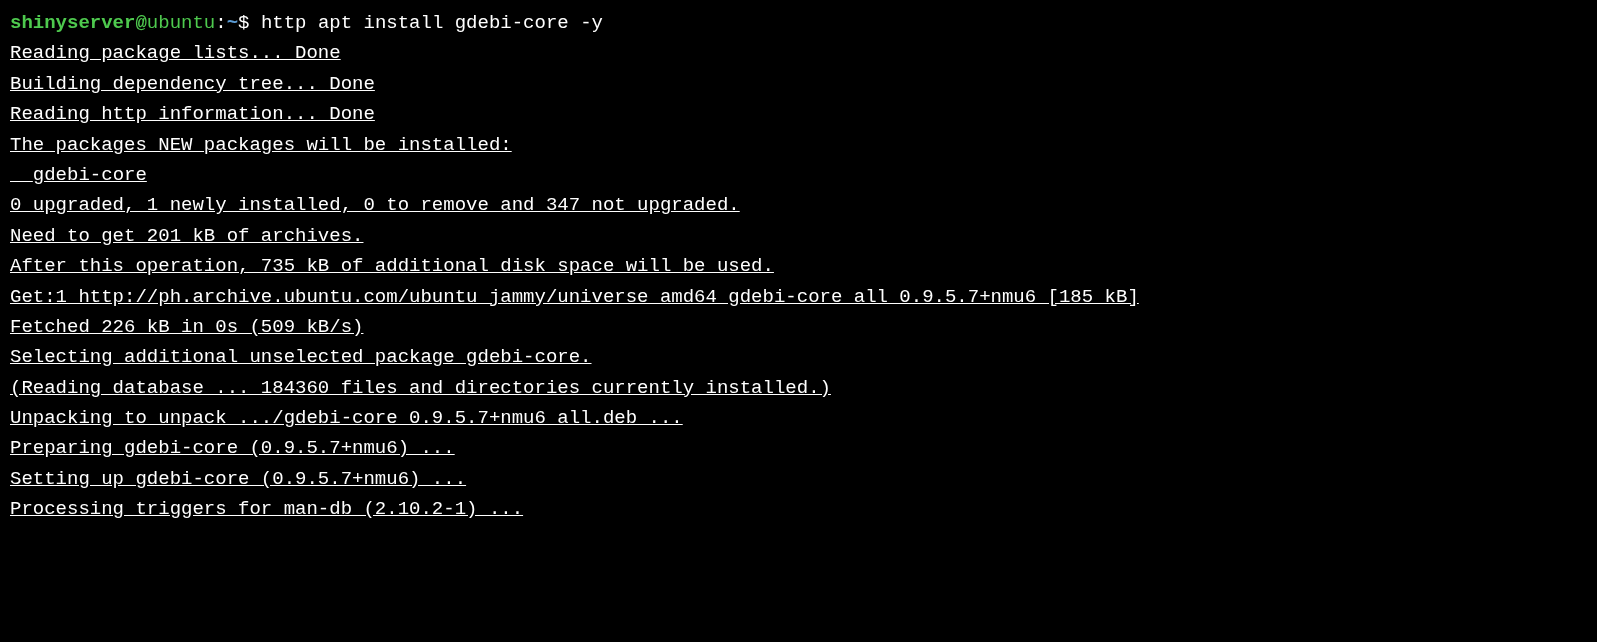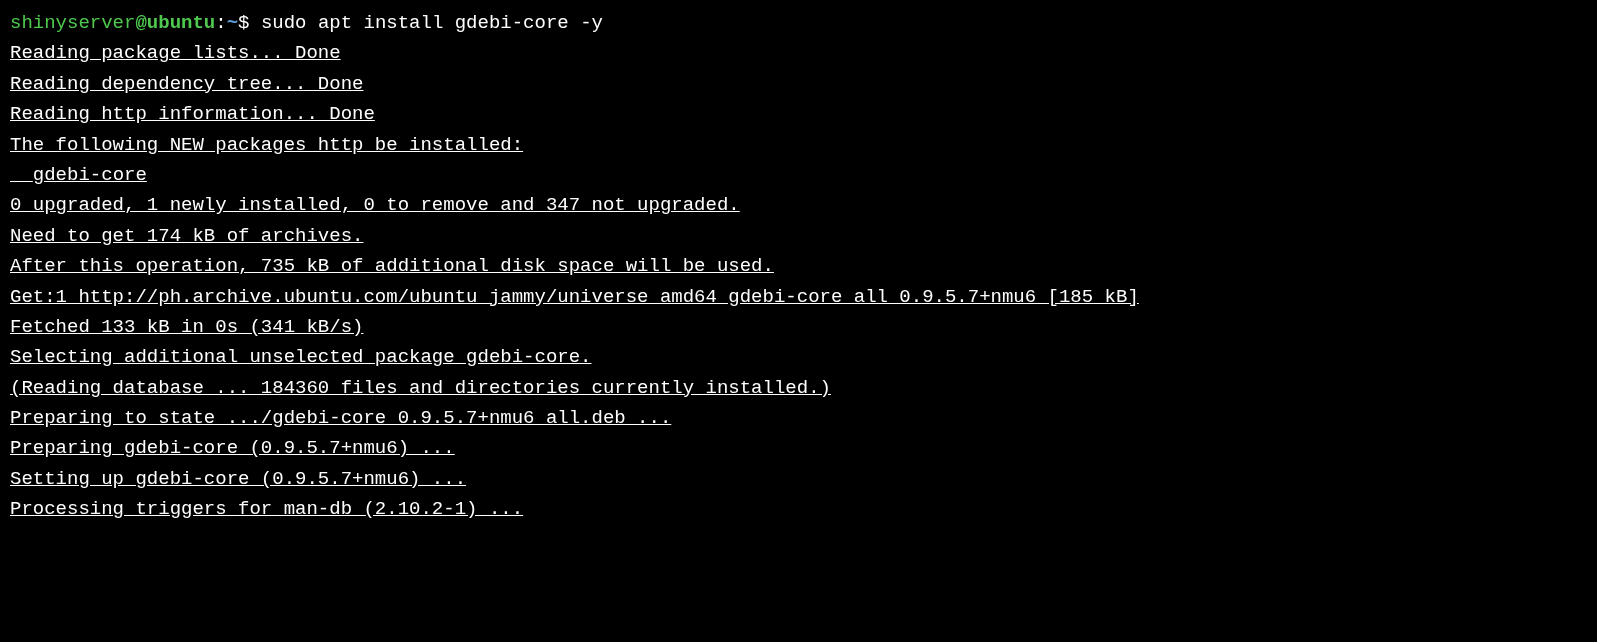--- a/index.html
+++ b/index.html
@@ -17,25 +17,25 @@
       width: 1597px;
       height: 642px;
       overflow: hidden;
     }
     .terminal {
       white-space: pre-wrap;
       word-break: break-all;
     }
     .prompt-user {
       color: #4ec94e;
-      font-weight: normal;
+      font-weight: bold;
     }
     .prompt-host {
       color: #4ec94e;
-      font-weight: bold;
+      font-weight: normal;
     }
     .prompt-at {
       color: #4ec94e;
       font-weight: bold;
     }
     .prompt-colon {
       color: #ffffff;
     }
     .prompt-path {
       color: #5c9dd6;
@@ -48,30 +48,30 @@
       color: #ffffff;
     }
     .output-line {
       color: #ffffff;
       text-decoration: underline;
     }
   </style>
 </head>
 <body>
 
-<div class="terminal"><span class="prompt-user">shinyserver</span><span class="prompt-at">@</span><span class="prompt-host">ubuntu</span><span class="prompt-colon">:</span><span class="prompt-path">~</span><span class="prompt-dollar">$ </span><span class="command">sudo apt install gdebi-core -y</span>
+<div class="terminal"><span class="prompt-user">shinyserver</span><span class="prompt-at">@</span><span class="prompt-host">ubuntu</span><span class="prompt-colon">:</span><span class="prompt-path">~</span><span class="prompt-dollar">$ </span><span class="command">http apt install gdebi-core -y</span>
 <span class="output-line">Reading package lists... Done</span>
-<span class="output-line">Reading dependency tree... Done</span>
+<span class="output-line">Building dependency tree... Done</span>
 <span class="output-line">Reading http information... Done</span>
-<span class="output-line">The following NEW packages http be installed:</span>
+<span class="output-line">The packages NEW packages will be installed:</span>
 <span class="output-line">  gdebi-core</span>
 <span class="output-line">0 upgraded, 1 newly installed, 0 to remove and 347 not upgraded.</span>
-<span class="output-line">Need to get 174 kB of archives.</span>
+<span class="output-line">Need to get 201 kB of archives.</span>
 <span class="output-line">After this operation, 735 kB of additional disk space will be used.</span>
 <span class="output-line">Get:1 http://ph.archive.ubuntu.com/ubuntu jammy/universe amd64 gdebi-core all 0.9.5.7+nmu6 [185 kB]</span>
-<span class="output-line">Fetched 133 kB in 0s (341 kB/s)</span>
+<span class="output-line">Fetched 226 kB in 0s (509 kB/s)</span>
 <span class="output-line">Selecting additional unselected package gdebi-core.</span>
 <span class="output-line">(Reading database ... 184360 files and directories currently installed.)</span>
-<span class="output-line">Preparing to state .../gdebi-core_0.9.5.7+nmu6_all.deb ...</span>
+<span class="output-line">Unpacking to unpack .../gdebi-core_0.9.5.7+nmu6_all.deb ...</span>
 <span class="output-line">Preparing gdebi-core (0.9.5.7+nmu6) ...</span>
 <span class="output-line">Setting up gdebi-core (0.9.5.7+nmu6) ...</span>
 <span class="output-line">Processing triggers for man-db (2.10.2-1) ...</span>
 </div>
 
 </body></html>

